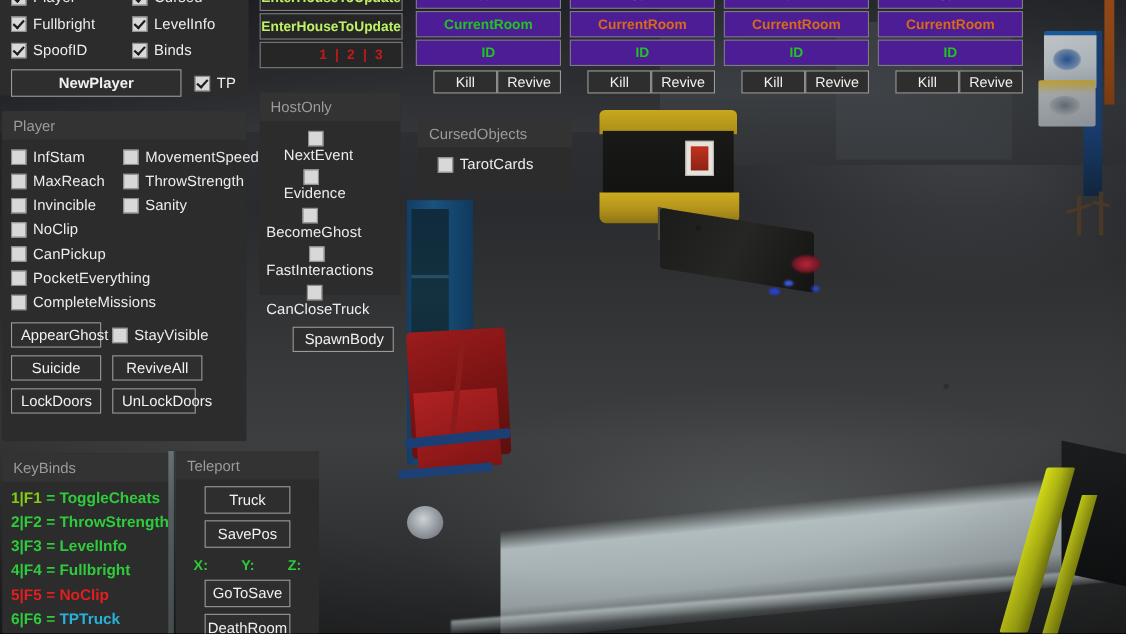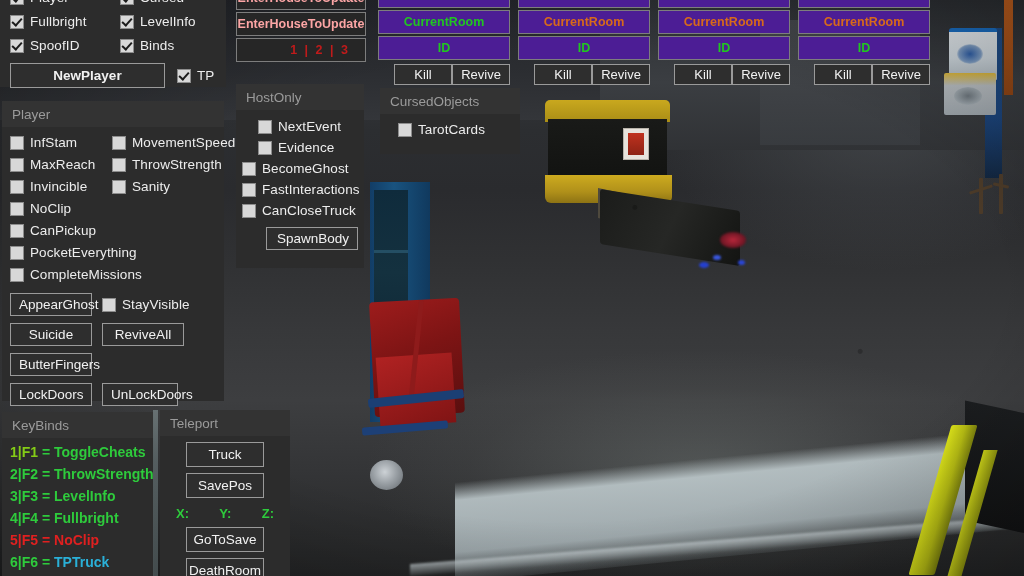--- a/index.html
+++ b/index.html
@@ -294,34 +294,34 @@
   
   #player-panel { left: 2px; top: 101px; width: 222px; height: 300px; }
   #player-panel .grid2 {
     display: grid; grid-template-columns: 102px 110px; row-gap: 3px; margin-top: 2px;
   }
   #player-panel .btnrow { display: flex; gap: 10px; margin-top: 7px; align-items: center; }
 
   
   #hostonly-panel { left: 236px; top: 84px; width: 128px; height: 184px; }
   #hostonly-panel .panel-body { padding: 6px 6px 8px 6px; }
-  #hostonly-panel .cb { margin: 3px 0; }
+  #hostonly-panel .cb { margin: 3px 0; flex-direction: column; }
   #hostonly-panel .indent { padding-left: 16px; }
   #spawnbody-btn { margin: 6px 0 0 24px; padding: 3px 10px; }
 
   
-  #cursed-panel { left: 380px; top: 88px; width: 140px; height: 66px; }
+  #cursed-panel { left: 380px; top: 108px; width: 140px; height: 66px; }
   #cursed-panel .panel-body{ padding: 6px 8px; }
 
   
   #status-stack { position:absolute; left: 236px; top: -14px; width: 130px; }
   .status-cell {
     border: 1px solid #7d7d7d;
     background: #262626;
-    color: #fca5a5;
+    color: #bef264;
     font-size: 12.5px;
     font-weight: bold;
     text-align: center;
     padding: 4px 0;
     margin-bottom: 2px;
     box-sizing: border-box;
   }
   .status-cell.pages { color: #c01b1b; letter-spacing: 2px; padding-left: 38px; }
 
   
@@ -504,23 +504,20 @@
           <span class="box"></span>
           <span class="lbl">StayVisible</span>
         </div>
       </div>
 
       <div class="btnrow">
         <div class="btn" style="width:82px">Suicide</div>
         <div class="btn" style="width:82px">ReviveAll</div>
       </div>
 
-      <div class="btnrow">
-        <div class="btn" style="width:82px">ButterFingers</div>
-      </div>
 
       <div class="btnrow">
         <div class="btn" style="width:82px">LockDoors</div>
         <div class="btn" style="width:76px">UnLockDoors</div>
       </div>
     </div>
   </div>
 
   <div id="status-stack">
     <div class="status-cell">EnterHouseToUpdate</div>

